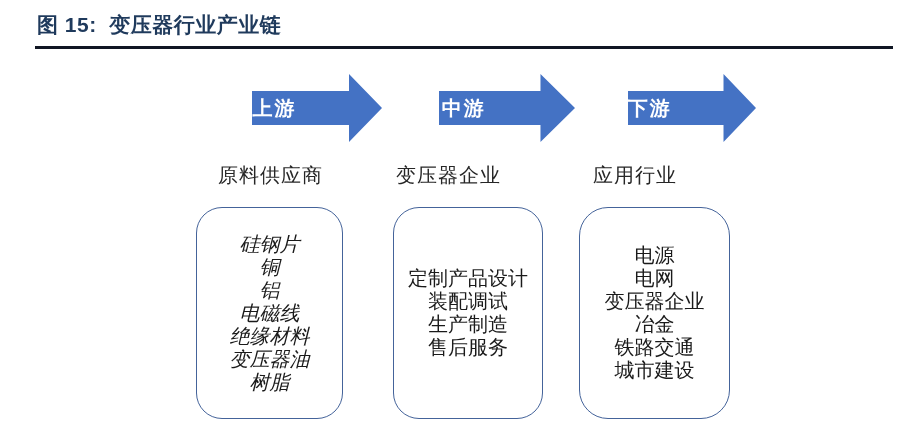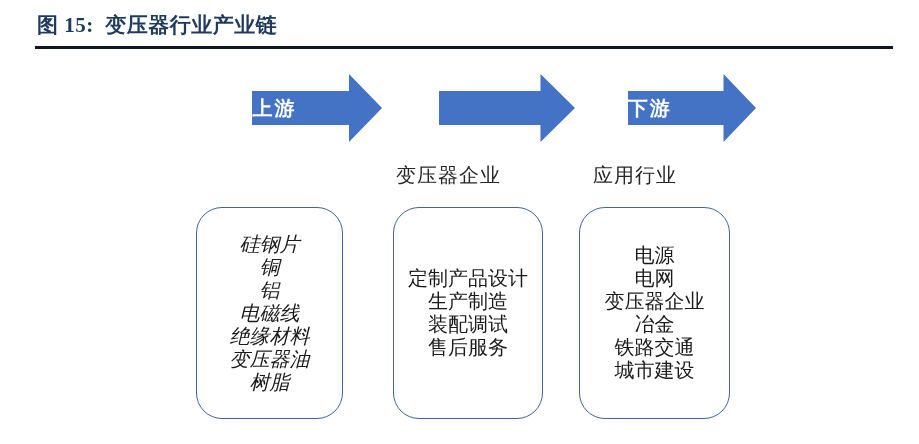--- a/index.html
+++ b/index.html
@@ -2,21 +2,21 @@
 <html style="--arrow_blue: #4472C4; --box_border: #44639A; --title_navy: #1F3A5C; --rule_color: #101623;"><head>
 <meta charset="utf-8">
 <style>
   html,body { margin:0; padding:0; background:#ffffff; }
   #stage {
     position:relative; width:919px; height:444px; background:#ffffff; overflow:hidden;
     font-family:"Liberation Sans","DejaVu Sans",sans-serif;
   }
   .figure-title {
     position:absolute; left:37px; top:11px;
-    font-family:Liberation Serif, serif;
+    font-family:Liberation Sans, sans-serif;
     font-weight:bold; font-size:21px; color:var(--title_navy,#1F3A5C);
     white-space:pre; letter-spacing:0.5px;
   }
   .title-rule {
     position:absolute; left:35px; top:46px; width:858px; height:3px;
     background:var(--rule_color,#101623);
   }
   .arrow-wrap { position:absolute; top:74px; height:68px;padding-left:42px; }
   .arrow-wrap svg { display:block; width:100%; height:100%; }
   #arrow-1 { left:210px; width:130px; }
@@ -34,57 +34,59 @@
   #stage-label-2 { left:396px; }
   #stage-label-3 { left:593px; }
   .chain-box {
     position:absolute; top:207px; height:212px; box-sizing:border-box;
     border:1.5px solid var(--box_border,#44639A); border-radius:26px; background:#ffffff;
     display:flex; flex-direction:column; justify-content:center; align-items:center;
     text-align:center;
   }
   #box-1 { left:196px; width:147px;font-style:italic; }
   #box-2 { left:393px; width:150px;justify-content:center; }
-  #box-3 { left:579px; width:151px; }
+  #box-3 { left:579px; width:151px;border-radius:29px; }
   .box-item { font-size:20px; line-height:23px; color:#1a1a1a; white-space:nowrap; }
 </style>
 </head>
 <body>
 
 <div id="stage">
 
   <div class="figure-title">图 15:  变压器行业产业链</div>
   <div class="title-rule"></div>
 
   <div class="arrow-wrap" id="arrow-1">
     <svg viewBox="0 0 130 68" preserveAspectRatio="none">
       <polygon points="0,17 97,17 97,0 130,34 97,68 97,51 0,51" fill="#4472C4"></polygon>
     </svg>
     <span class="arrow-label">上游</span>
   </div>
+  <div class="stage-label" id="stage-label-1">原料供应商</div>
   <div class="chain-box" id="box-1">
     <div class="box-item">硅钢片</div>
     <div class="box-item">铜</div>
     <div class="box-item">铝</div>
     <div class="box-item">电磁线</div>
     <div class="box-item">绝缘材料</div>
     <div class="box-item">变压器油</div>
     <div class="box-item">树脂</div>
   </div>
 
   <div class="arrow-wrap" id="arrow-2">
     <svg viewBox="0 0 130 68" preserveAspectRatio="none">
       <polygon points="0,17 97,17 97,0 130,34 97,68 97,51 0,51" fill="#4472C4"></polygon>
     </svg>
+    <span class="arrow-label">中游</span>
   </div>
   <div class="stage-label" id="stage-label-2">变压器企业</div>
   <div class="chain-box" id="box-2">
     <div class="box-item">定制产品设计</div>
+    <div class="box-item">装配调试</div>
     <div class="box-item">生产制造</div>
-    <div class="box-item">装配调试</div>
     <div class="box-item">售后服务</div>
   </div>
 
   <div class="arrow-wrap" id="arrow-3">
     <svg viewBox="0 0 130 68" preserveAspectRatio="none">
       <polygon points="0,17 97,17 97,0 130,34 97,68 97,51 0,51" fill="#4472C4"></polygon>
     </svg>
     <span class="arrow-label">下游</span>
   </div>
   <div class="stage-label" id="stage-label-3">应用行业</div>

